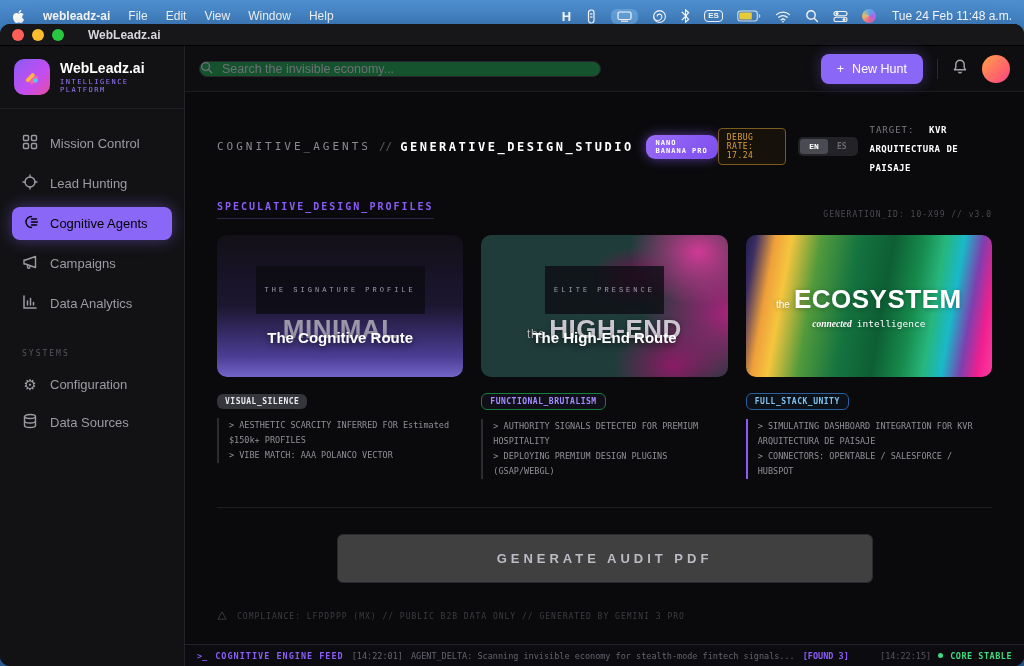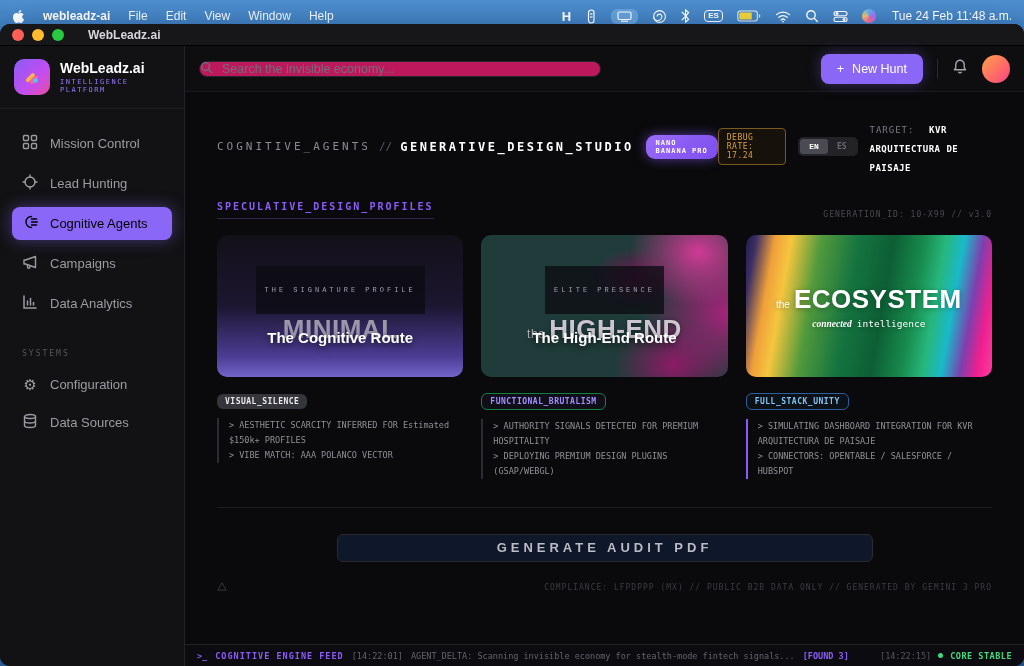--- a/index.html
+++ b/index.html
@@ -54,21 +54,21 @@
   .nav-item svg{flex:0 0 auto;}
   .nav-item.active{background:#8a67f7;color:#000000;box-shadow:0 0 16px rgba(138,103,247,.45);}
   .nav-gear{font-size:15px;line-height:1;width:16px;text-align:center;}
   .section-label{color:#55555e;font-size:8px;letter-spacing:2px;margin:22px 22px 12px;
     font-family:"DejaVu Sans Mono",monospace;}
 
   
   .main{flex:1;display:flex;flex-direction:column;background:#0a0a0c;min-width:0;}
   .topbar{height:46px;display:flex;align-items:center;gap:14px;padding:0 14px;
     background:#0e0e10;border-bottom:1px solid #1b1b20;}
-  .search{width:402px;height:16px;background:#be185d;border:1px solid #26262c;border-radius:8px;
+  .search{width:402px;height:16px;background:#14532d;border:1px solid #26262c;border-radius:8px;
     display:flex;align-items:center;gap:9px;padding:0 0;}
   .search input{flex:1;background:transparent;border:none;outline:none;color:#b9b9c2;
     font-size:12.5px;font-family:"Liberation Sans",sans-serif;}
   .search input::placeholder{color:#6f6f78;}
   .new-hunt{margin-left:auto;background:#8a67f7;color:#fff;border:none;border-radius:8px;
     height:30px;padding:0 16px;font-size:12.5px;display:flex;align-items:center;gap:8px;
     font-family:"Liberation Sans",sans-serif;box-shadow:0 0 14px rgba(138,103,247,.35);}
   .tb-div{width:1px;height:20px;background:#2a2a30;}
   .avatar{width:28px;height:28px;border-radius:50%;
     background:linear-gradient(135deg,#ffa14a 0%,#ff5f6d 70%,#f43f8e 100%);}
@@ -131,25 +131,25 @@
   .pbadge{display:inline-block;font-family:"DejaVu Sans Mono",monospace;font-size:8px;
     font-weight:bold;padding:3px 8px;border-radius:6px;letter-spacing:.5px;}
   .b1{background:#35353c;color:#eaeaee;}
   .b2{border:1px solid #15803d;color:#a48dff;background:rgba(91,73,184,.08);}
   .b3{border:1px solid #2b5f9e;color:#7fc4f0;background:rgba(43,95,158,.08);}
   .card-lines{border-left:2px solid #2c2c33;padding-left:10px;
     font-family:"DejaVu Sans Mono",monospace;font-size:8.5px;color:#8f8f98;line-height:1.75;}
   .card-lines.accent{border-left-color:#8b5cf6;}
 
   .hline{height:1px;background:#1d1d22;margin-top:28px;}
-  .gen-btn{display:block;margin:26px auto 0;width:536px;height:28px;background:#0f172a;
+  .gen-btn{display:block;margin:26px auto 0;width:536px;height:49px;background:#404040;
     border:1px solid #2a2a30;border-radius:6px;color:#bcbcc4;font-weight:bold;font-size:13px;
     letter-spacing:4px;font-family:"Liberation Sans",sans-serif;}
-  .compliance{margin-top:20px;text-align:center;color:#3c3c43;font-size:8px;letter-spacing:1px;
-    font-family:"DejaVu Sans Mono",monospace;display:flex;align-items:center;justify-content:space-between;gap:10px;}
+  .compliance{margin-top:28px;text-align:center;color:#3c3c43;font-size:8px;letter-spacing:1px;
+    font-family:"DejaVu Sans Mono",monospace;display:flex;align-items:center;justify-content:flex-start;gap:10px;}
 
   .terminal{height:22px;border-top:1px solid #222228;background:#0c0c10;display:flex;
     align-items:center;gap:8px;padding:0 12px;font-family:"DejaVu Sans Mono",monospace;font-size:8.5px;}
   .t-prompt{color:#8b5cf6;font-weight:bold;}
   .t-feed{color:#8b5cf6;font-weight:bold;letter-spacing:1px;}
   .t-log{color:#63636d;}
   .t-found{color:#8b5cf6;font-weight:bold;}
   .t-right{margin-left:auto;display:flex;align-items:center;gap:7px;}
   .t-time{color:#55555e;}
   .t-dot{width:5px;height:5px;border-radius:50%;background:#3fd97f;}

